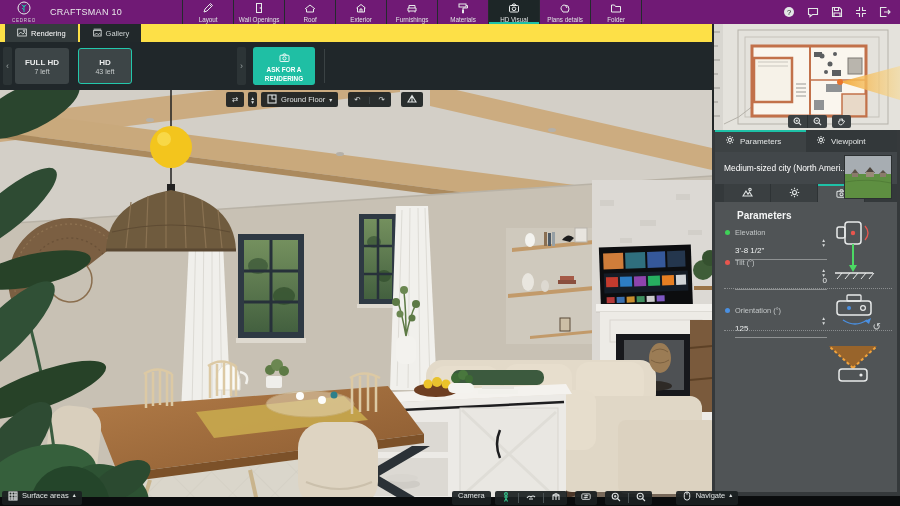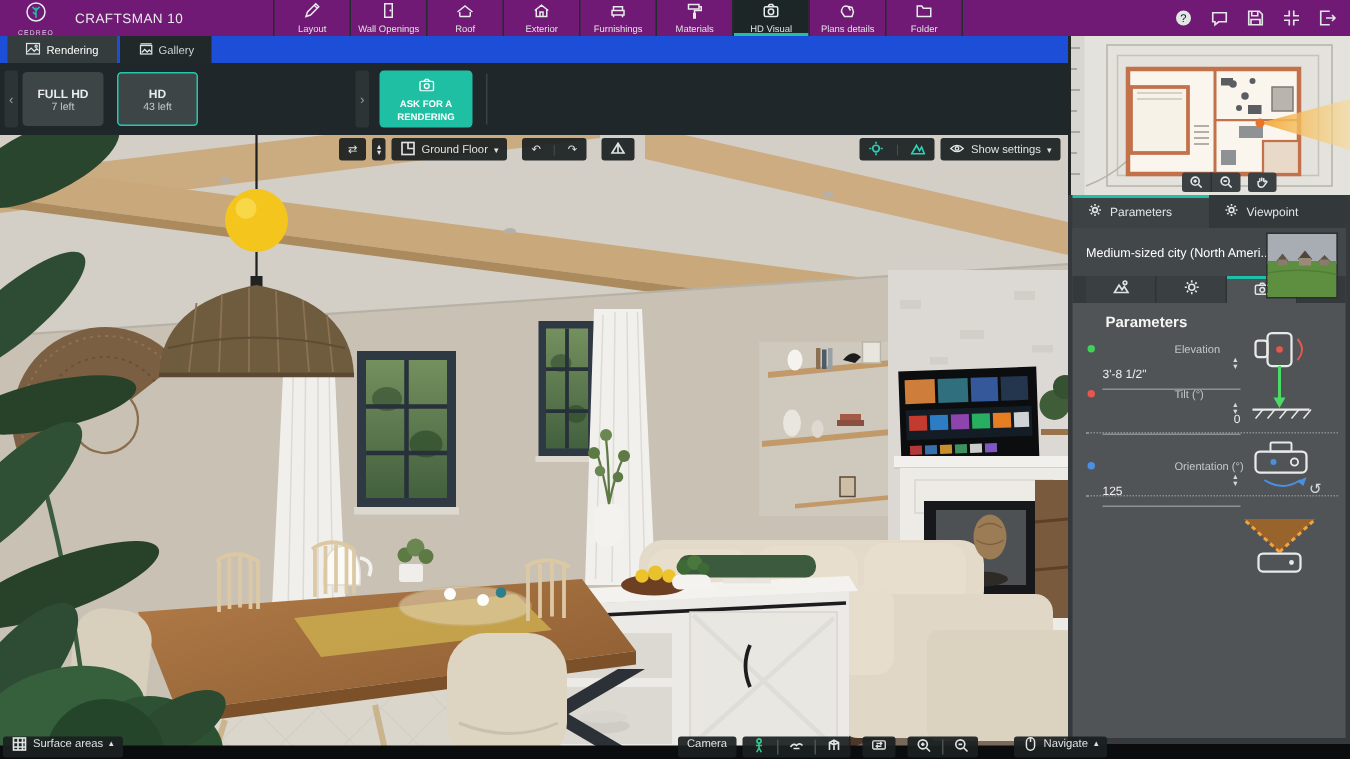--- a/index.html
+++ b/index.html
@@ -13,21 +13,21 @@
   .menu{display:flex;margin-left:60px;height:24px;}
   .mitem{width:50px;display:flex;flex-direction:column;align-items:center;justify-content:center;gap:1px;
          color:#dfe3e3;font-size:6.3px;border-left:1px solid #242b2c;cursor:pointer;}
   .mitem:last-child{border-right:1px solid #242b2c;}
   .mitem.active{background:#1d2627;box-shadow:inset 0 -2px 0 #1ec1a7;}
   .mitem svg{width:12px;height:12px;stroke:#e8ebeb;fill:none;stroke-width:1;}
   .top-icons{margin-left:auto;display:flex;align-items:center;gap:11px;margin-right:9px;}
   .top-icons .ti{width:13px;height:13px;color:#e3e6e6;display:flex;align-items:center;justify-content:center;}
   .top-icons svg{width:12px;height:12px;stroke:#e3e6e6;fill:none;stroke-width:1.1;}
   
-  .tabs-row{position:absolute;top:24px;left:0;width:712px;height:18px;background:#1d4ed8;display:flex;align-items:stretch;z-index:30;}
+  .tabs-row{position:absolute;top:24px;left:0;width:712px;height:18px;background:#fde047;display:flex;align-items:stretch;z-index:30;}
   .tab{display:flex;align-items:center;gap:4px;padding:0 12px;font-size:7.5px;color:#cfd4d4;background:#21282a;margin-right:2px;cursor:pointer;}
   .tab.active{background:#343c3d;color:#fff;}
   .tab svg{width:10px;height:9px;stroke:#dfe3e3;fill:none;stroke-width:1;}
   
   .render-row{position:absolute;top:42px;left:0;width:712px;height:48px;background:#20272a;display:flex;align-items:center;z-index:30;}
   .scroll-strip{width:9px;height:38px;background:#2c3436;color:#98a0a0;font-size:9px;display:flex;align-items:center;justify-content:center;border-radius:2px;margin:0 3px;cursor:pointer;}
   .res-btn{width:54px;height:36px;background:#3d4547;border-radius:3px;display:flex;flex-direction:column;align-items:center;justify-content:center;color:#e9ebeb;margin-right:9px;cursor:pointer;}
   .res-btn .t1{font-size:8px;font-weight:bold;}
   .res-btn .t2{font-size:7px;color:#c6cbcb;margin-top:1px;}
   .res-btn.active{border:1px solid #23c8ac;width:52px;height:34px;}
@@ -69,21 +69,21 @@
   .subtabs{height:18px;background:#34393b;display:flex;padding-left:9px;}
   .stab{width:47px;display:flex;align-items:center;justify-content:center;background:#3a3f41;border-right:1px solid #2e3335;cursor:pointer;box-sizing:border-box;}
   .stab svg{width:11px;height:11px;stroke:#dfe3e3;fill:none;stroke-width:1.1;}
   .stab.active{background:#505456;border-top:2px solid #1ec1a7;}
   .pcontent{position:relative;height:287px;}
   .ptitle{position:absolute;top:8px;left:22px;font-size:10px;font-weight:bold;color:#f4f5f5;}
   .field{position:absolute;left:10px;width:112px;}
   .frow1{display:flex;align-items:center;gap:5px;}
   .dot{width:5px;height:5px;border-radius:50%;}
   .f0 .dot{background:#3fd158;} .f1 .dot{background:#e8564e;} .f2 .dot{background:#4a90e2;} .f3 .dot{background:#f2a33c;}
-  .flabel{font-size:7.4px;color:#c3c7c8;margin-left:48px;}
+  .flabel{font-size:7.4px;color:#c3c7c8;}
   .frow2{position:relative;margin-top:2px;margin-left:10px;width:92px;border-bottom:1px solid #8e9192;padding-bottom:2px;}
   .fval{font-size:8px;color:#eef0f0;}
   .fspin{position:absolute;right:2px;top:-1px;display:flex;flex-direction:column;line-height:4.5px;font-size:5.5px;color:#d8dbdb;cursor:pointer;}
   .dotline{position:absolute;left:9px;width:168px;border-top:1px dotted #8a8d8f;}
   .diagram{position:absolute;}
   .resetbtn{position:absolute;right:16px;top:120px;color:#d8dbdb;font-size:10px;cursor:pointer;line-height:10px;}
 </style>
 </head>
 <body>
 
@@ -511,40 +511,20 @@
         <span>↶</span>
         <span style="color:#4a5254;">|</span>
         <span>↷</span>
       </div>
       <div class="obtn" style="margin-left:6px;">
         <span><svg viewBox="0 0 10 10">
               <path d="M5 1.5L9 8H1z M5 1.5V8"></path>
             </svg></span>
       </div>
     </div>
-    <div class="vtb-right">
-      <div class="obtn teal" style="gap:8px;">
-        <span><svg viewBox="0 0 10 10">
-              <circle cx="5" cy="5" r="2.2"></circle>
-              <path d="M5 .5v1.4 M5 8.1v1.4 M.5 5h1.4 M8.1 5h1.4"></path>
-            </svg></span>
-        <span style="color:#4a5254;">|</span>
-        <span><svg viewBox="0 0 10 10">
-              <path d="M.8 8.5L4 3l2 3.4L7.4 4l1.8 4.5z"></path>
-            </svg></span>
-      </div>
-      <div class="obtn">
-        <span><svg viewBox="0 0 12 8">
-              <path d="M1 4 Q6 -1 11 4 Q6 9 1 4z"></path>
-              <circle cx="6" cy="4" r="1.4"></circle>
-            </svg></span>
-        <span>Show settings</span>
-        <span style="font-size:6px;">▾</span>
-      </div>
-    </div>
   </div>
 
   <div class="bbar">
     <div class="bgrp" style="left:2px;">
       <div class="bbtn">
         <span><svg viewBox="0 0 10 10">
               <rect x="1" y="1" width="8" height="8"></rect>
               <path d="M1 4h8 M1 7h8 M4 1v8 M7 1v8"></path>
             </svg></span>
         <span>Surface areas</span>

